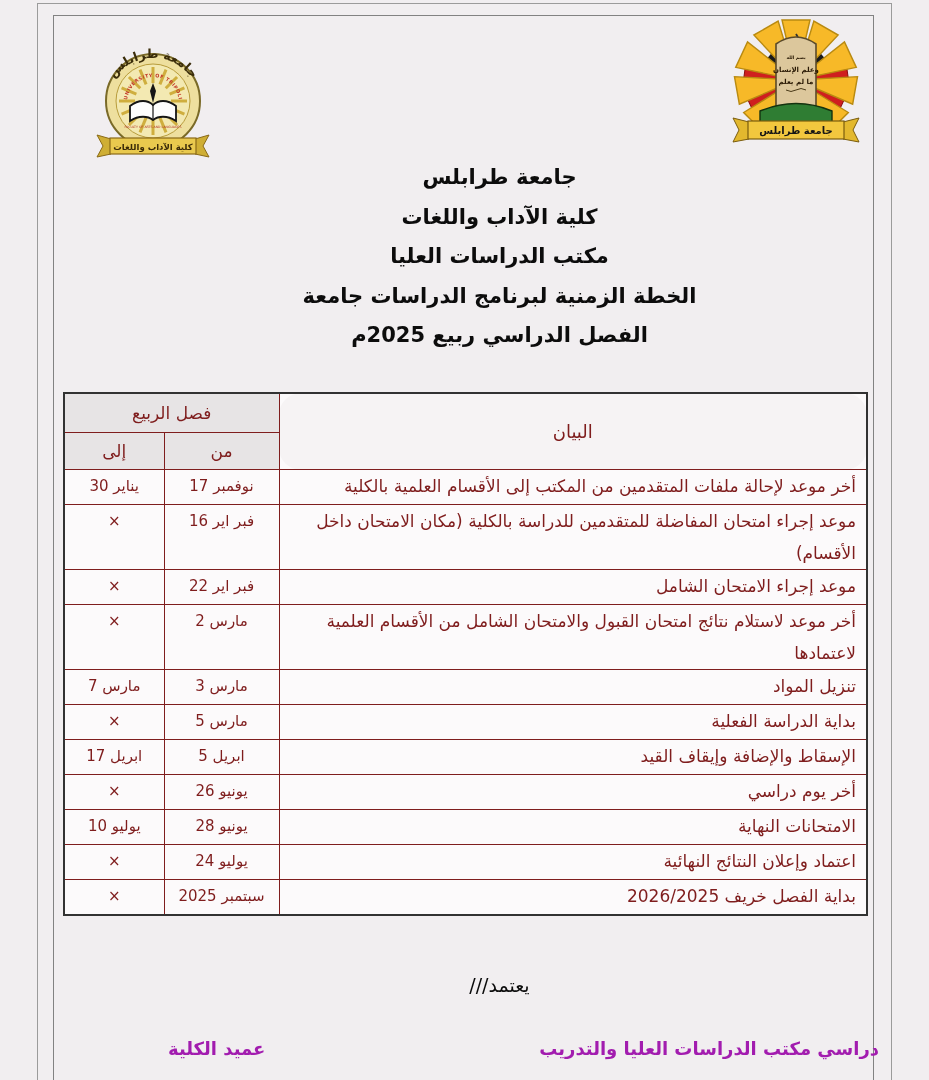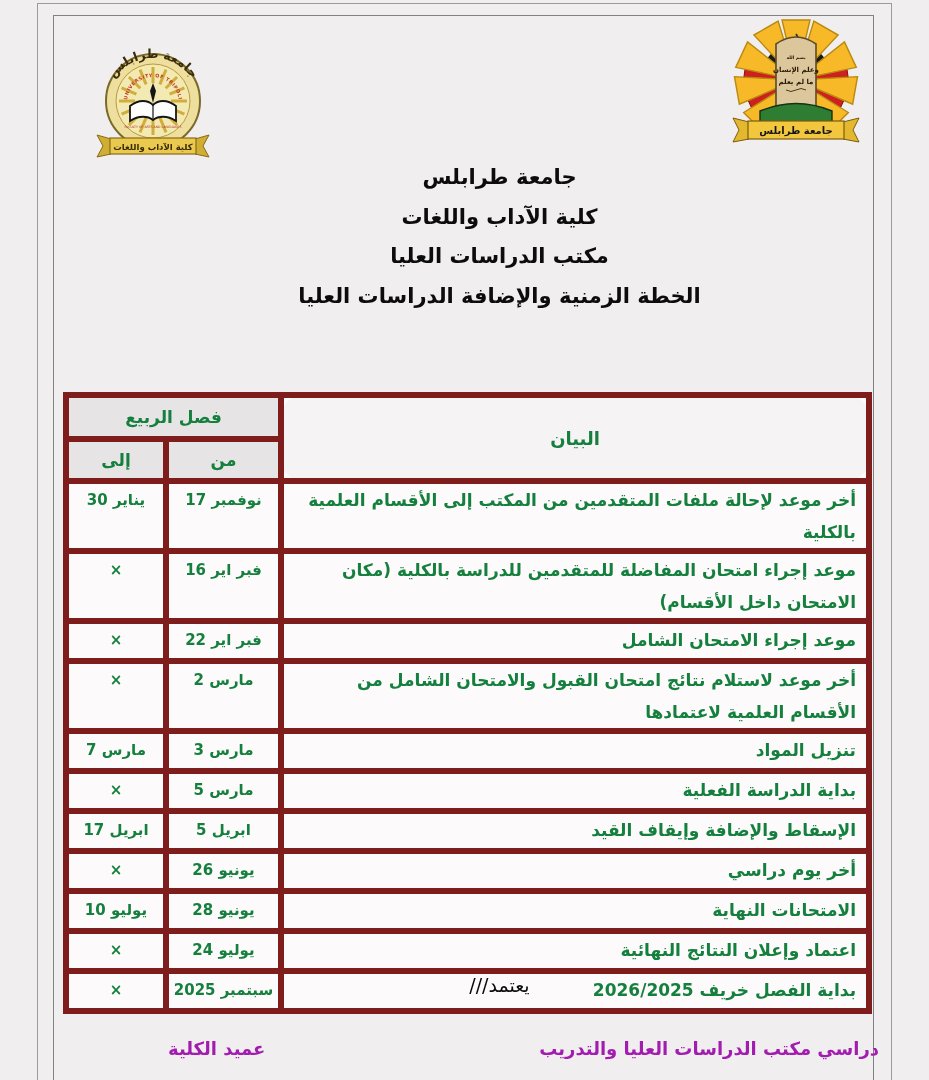--- a/index.html
+++ b/index.html
@@ -28,21 +28,21 @@
     position:absolute;left:80px;right:10px;top:158px;
     text-align:center;direction:rtl;
     font-size:21px;font-weight:bold;color:#0c0c0c;line-height:39.5px;
   }
   .doc-table{
     position:absolute;left:63px;top:392px;width:803px;
     border-collapse:collapse;table-layout:fixed;direction:rtl;
     background:#fcfafb;border:2px solid #323232;
   }
   .doc-table th,.doc-table td{
-    border:6px solid #7f1d1d;font-weight:bold;color:#15803d;
+    border:1px solid #7f1d1d;font-weight:normal;color:#7f1d1d;
   }
   th.bayan{background:#f6f3f4;font-size:18px;text-align:center;border-radius:22px;}
   th.season{background:#e7e4e5;font-size:17px;height:36px;text-align:center;}
   th.sub{background:#e7e4e5;font-size:17px;height:34px;text-align:center;}
   td.desc{
     font-size:17px;text-align:right;padding:0 10px;
     line-height:32px;vertical-align:top;height:34px;margin-top:20px;
   }
   td.date{
     font-size:15px;text-align:center;vertical-align:top;
@@ -149,21 +149,22 @@
       <polygon points="123,108 139,104 133,116 139,128 123,125" fill="#e3b82e" stroke="#7a5c0e" stroke-width="1"></polygon>
       <rect x="28" y="107" width="96" height="18" fill="#f2c73e" stroke="#7a5c0e" stroke-width="1.2"></rect>
       <text x="76" y="120" font-size="10" font-weight="bold" fill="#151515" text-anchor="middle">جامعة طرابلس</text>
     </g>
   </svg>
 
   <div class="titles">
     <div>جامعة طرابلس</div>
     <div>كلية الآداب واللغات</div>
     <div>مكتب الدراسات العليا</div>
-    <div>الخطة الزمنية والإضافة الدراسات العليا</div>
+    <div>الخطة الزمنية لبرنامج الدراسات جامعة</div>
+    <div>الفصل الدراسي ربيع 2025م</div>
   </div>
 
   <table class="doc-table">
     <colgroup>
       <col style="width:588px">
       <col style="width:115px">
       <col style="width:100px">
     </colgroup>
     <thead>
       <tr>

